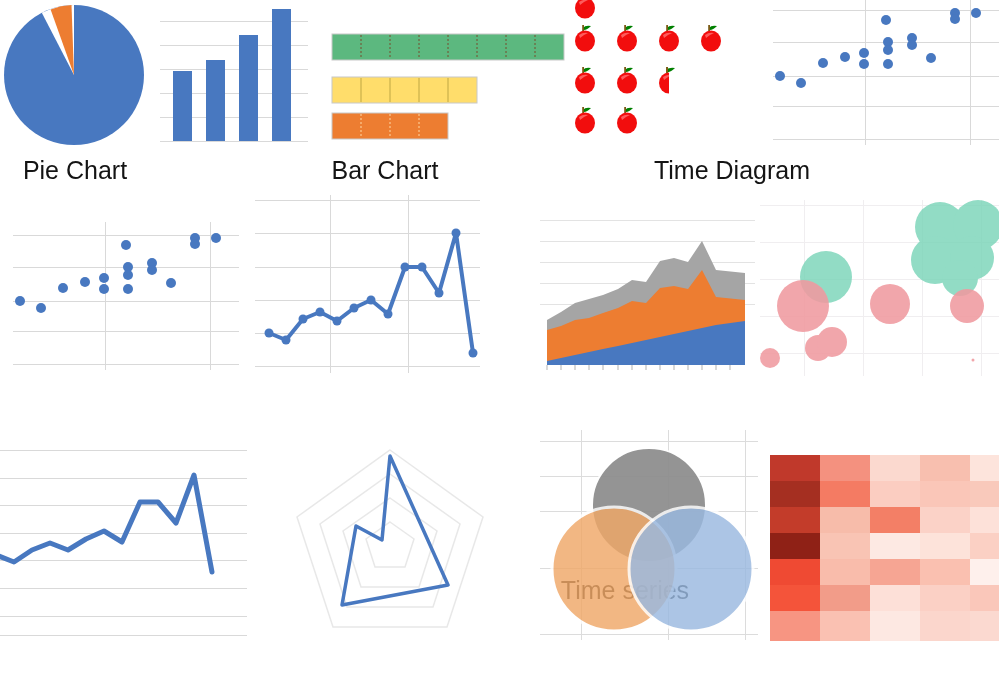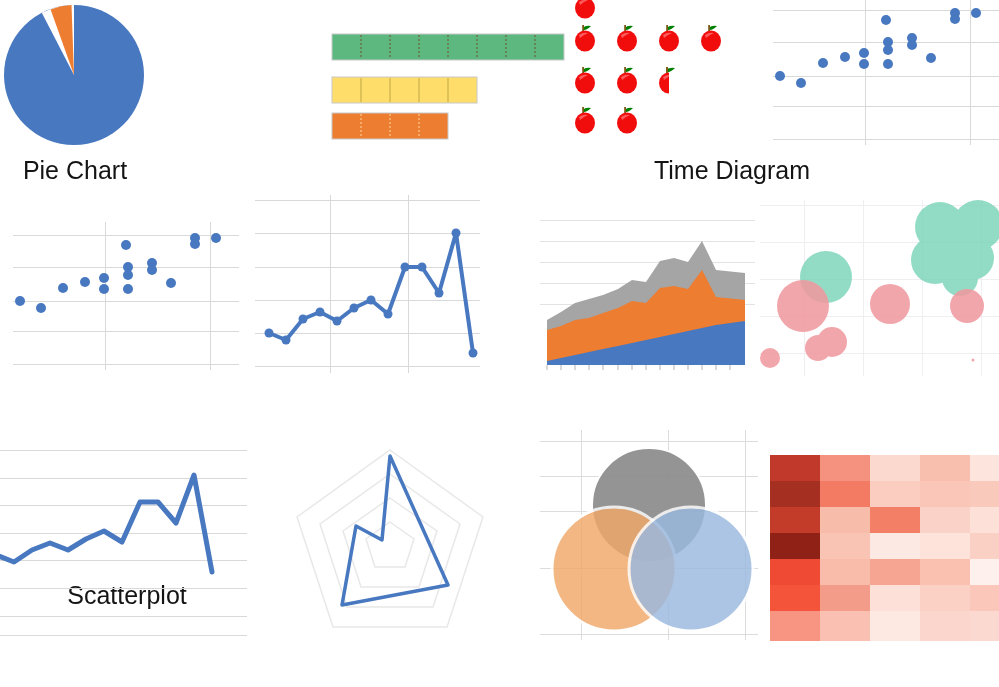--- a/index.html
+++ b/index.html
@@ -31,20 +31,41 @@
     <div class="thumb" style="width:150px;height:150px;">
       <svg width="150" height="150" viewBox="0 0 150 150">
         <circle cx="74" cy="75" r="70" fill="#4878c0"></circle>
         <path d="M74 75 L74 5 A70 70 0 0 0 41.8 12.8 Z" fill="#ffffff"></path>
         <path d="M74 75 L71.5 5.1 A70 70 0 0 0 50.6 9.4 Z" fill="#ed7d31"></path>
       </svg>
     </div>
     <div class="caption" style="left:0px;top:155px;width:150px;">Pie Chart</div>
   </div>
 
+  <div class="cell" style="left:160px;top:0px;">
+    <div class="thumb" style="width:148px;height:150px;">
+      <svg width="148" height="150" viewBox="0 0 148 150">
+        <g stroke="#d9d9d9" stroke-width="1">
+          <line x1="0" y1="21.5" x2="148" y2="21.5"></line>
+          <line x1="0" y1="45.5" x2="148" y2="45.5"></line>
+          <line x1="0" y1="69.5" x2="148" y2="69.5"></line>
+          <line x1="0" y1="93.5" x2="148" y2="93.5"></line>
+          <line x1="0" y1="117.5" x2="148" y2="117.5"></line>
+          <line x1="0" y1="141.5" x2="148" y2="141.5"></line>
+        </g>
+        <g fill="#4878c0">
+          <rect x="13" y="71" width="19" height="70"></rect>
+          <rect x="46" y="60" width="19" height="81"></rect>
+          <rect x="79" y="35" width="19" height="106"></rect>
+          <rect x="112" y="9" width="19" height="132"></rect>
+        </g>
+      </svg>
+    </div>
+    <div class="caption" style="left:145px;top:155px;width:160px;">Bar Chart</div>
+  </div>
 
   <div class="cell" style="left:330px;top:0px;">
     <div class="thumb" style="width:240px;height:150px;">
       <svg width="240" height="150" viewBox="0 0 240 150">
 
         <g>
           <rect x="2" y="34" width="232" height="26" fill="#5cb87f" stroke="#c8c8c8" stroke-width="1"></rect>
           <g stroke="#7a3b1e" stroke-width="1" stroke-dasharray="2 2" opacity="0.85">
             <line x1="31" y1="35" x2="31" y2="59"></line>
             <line x1="60" y1="35" x2="60" y2="59"></line>
@@ -204,21 +225,20 @@
           <circle cx="123" cy="89" r="5"></circle>
           <circle cx="147" cy="63" r="5"></circle>
           <circle cx="147" cy="70" r="5"></circle>
           <circle cx="166" cy="83" r="5"></circle>
           <circle cx="190" cy="38" r="5"></circle>
           <circle cx="190" cy="44" r="5"></circle>
           <circle cx="211" cy="38" r="5"></circle>
         </g>
       </svg>
     </div>
-    <div class="caption" style="left:0px;top:380px;width:244px;">Scatterplot</div>
   </div>
 
   <div class="cell" style="left:255px;top:195px;">
     <div class="thumb" style="width:225px;height:180px;">
       <svg width="225" height="180" viewBox="0 0 225 180">
         <g stroke="#d9d9d9" stroke-width="1">
           <line x1="0" y1="5.5" x2="225" y2="5.5"></line>
           <line x1="0" y1="38.5" x2="225" y2="38.5"></line>
           <line x1="0" y1="72.5" x2="225" y2="72.5"></line>
           <line x1="0" y1="105.5" x2="225" y2="105.5"></line>
@@ -238,20 +258,21 @@
           <circle cx="116" cy="105" r="4.5"></circle>
           <circle cx="133" cy="119" r="4.5"></circle>
           <circle cx="150" cy="72" r="4.5"></circle>
           <circle cx="167" cy="72" r="4.5"></circle>
           <circle cx="184" cy="98" r="4.5"></circle>
           <circle cx="201" cy="38" r="4.5"></circle>
           <circle cx="218" cy="158" r="4.5"></circle>
         </g>
       </svg>
     </div>
+    <div class="caption" style="left:250px;top:380px;width:240px;">Time series</div>
   </div>
 
   <div class="cell" style="left:540px;top:200px;">
     <div class="thumb" style="width:215px;height:180px;">
       <svg width="215" height="180" viewBox="0 0 215 180">
         <g stroke="#e3e3e3" stroke-width="1">
           <line x1="0" y1="20.5" x2="215" y2="20.5"></line>
           <line x1="0" y1="41.5" x2="215" y2="41.5"></line>
           <line x1="0" y1="62.5" x2="215" y2="62.5"></line>
           <line x1="0" y1="83.5" x2="215" y2="83.5"></line>

